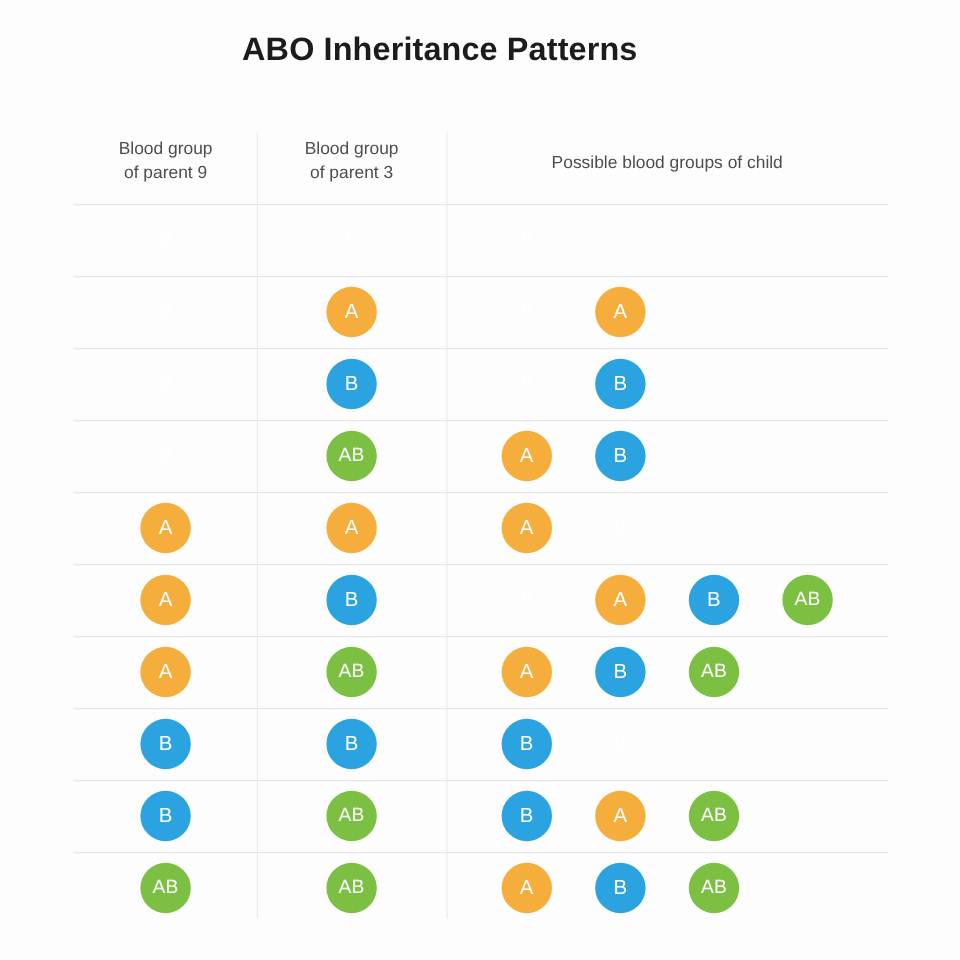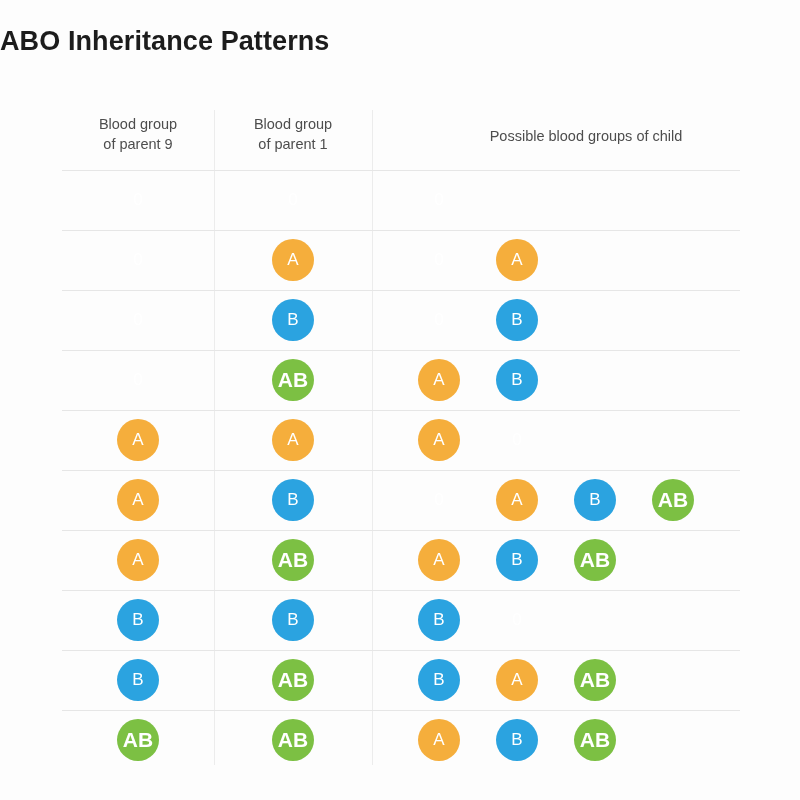--- a/index.html
+++ b/index.html
@@ -21,21 +21,21 @@
     height: 800px;
     background: #fdfdfd;
   }
 
   
   #chart-title {
     position: absolute;
     top: 26px;
     left: 0;
     width: 733px;
-    text-align: left;
+    text-align: center;
     font-size: 27px;
     font-weight: bold;
     color: #1c1c1c;
     letter-spacing: 0.1px;
     white-space: nowrap;
   }
 
   
   #table-area {
     position: absolute;
@@ -67,21 +67,21 @@
   .col-header {
     position: absolute;
     top: 114px;
     font-size: 14.5px;
     line-height: 20px;
     color: #4d4d4d;
     text-align: center;
   }
   #header-parent1 { left: 62px;  width: 152px; }
   #header-parent2 { left: 214px; width: 158px; }
-  #header-child   { left: 354px; width: 368px; top: 126px; padding-left: 48px; }
+  #header-child   { left: 372px; width: 368px; top: 126px; }
 
   
   .row {
     position: absolute;
     left: 0;
     width: 800px;
     height: 60px;
   }
 
   .cell {
@@ -121,21 +121,21 @@
     display: flex;
     align-items: center;
     justify-content: center;
     color: #ffffff;
     font-size: 17px;
     font-weight: normal;
     letter-spacing: 0.2px;
     box-sizing: border-box;
     user-select: none;
   }
-  .bg-circle.ab { font-size: 21px; font-weight: bold; }
+  .bg-circle.ab { font-size: 16px; }
   .bg-A  { background: #f5ae3c; }
   .bg-B  { background: #2ba3e0; }
   .bg-AB { background: #7cc043; }
 </style>
 </head>
 <body>
 
 <div id="page">
 
   <div id="chart-title">ABO Inheritance Patterns</div>
@@ -145,21 +145,21 @@
     <div class="v-divider" id="v-divider-1"></div>
     <div class="v-divider" id="v-divider-2"></div>
 
     <div class="col-header" id="header-parent1">
       <div>Blood group</div>
       <div>of parent 9</div>
     </div>
 
     <div class="col-header" id="header-parent2">
       <div>Blood group</div>
-      <div>of parent 1</div>
+      <div>of parent 3</div>
     </div>
 
     <div class="col-header" id="header-child">Possible blood groups of child</div>
 
     <div id="grid-lines">
         <div class="h-line" style="top: 170px;"></div>
         <div class="h-line" style="top: 230px;"></div>
         <div class="h-line" style="top: 290px;"></div>
         <div class="h-line" style="top: 350px;"></div>
         <div class="h-line" style="top: 410px;"></div>

